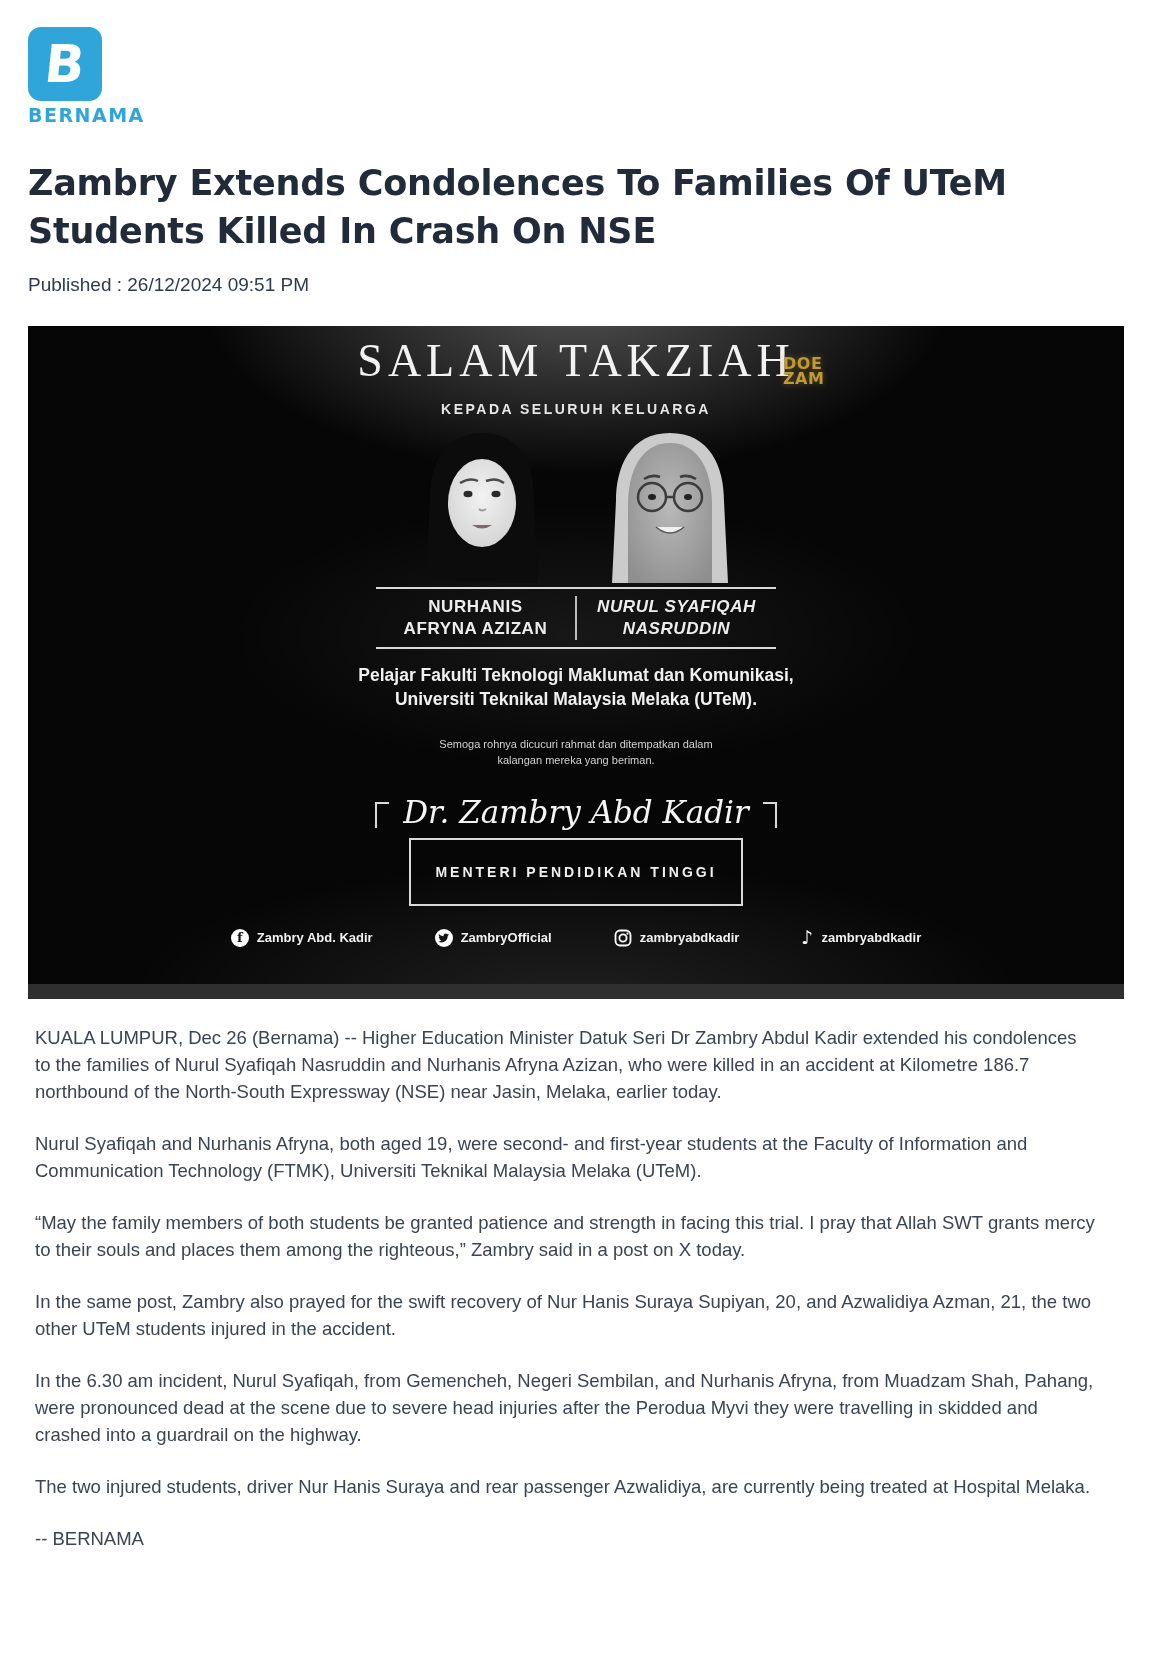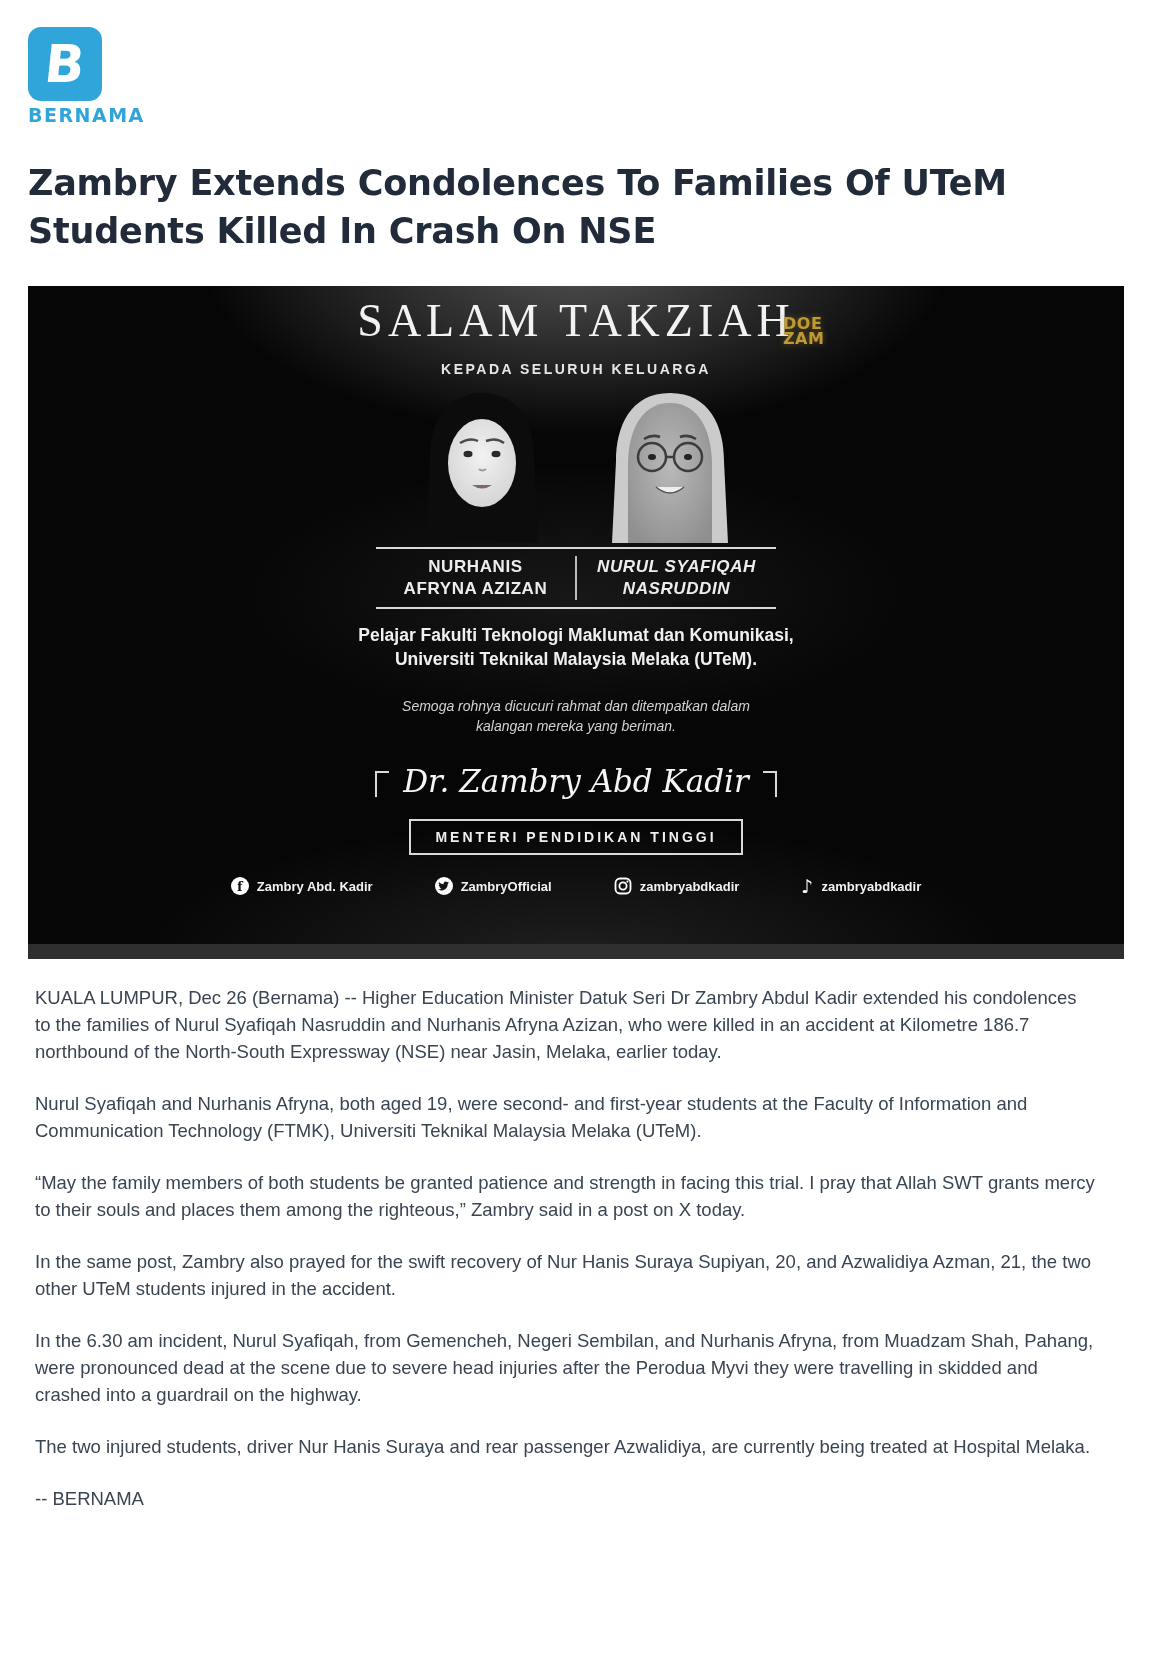--- a/index.html
+++ b/index.html
@@ -42,30 +42,30 @@
   .portraits { margin-top:14px; display:flex; justify-content:center; gap:56px; height:152px; }
   .portrait { width:132px; height:152px; }
 
   .names-row { width:400px; margin:4px auto 0 auto; display:flex;
     border-top:2px solid #d9d9d9; border-bottom:2px solid #d9d9d9; padding:7px 0; }
   .name-col { flex:1; font-weight:bold; font-size:17px; line-height:1.3;
     letter-spacing:0.6px; color:#ededed; }
   .name-col + .name-col { border-left:2px solid #bdbdbd;font-style:italic; }
 
   .faculty { margin-top:15px; font-weight:bold; font-size:17.5px; line-height:1.35; color:#f0f0f0; }
-  .prayer { margin-top:26px; font-style:italic; font-size:14px; line-height:1.4; color:#d2d2d2; }
+  .prayer { margin-top:26px; font-size:11px; line-height:1.4; color:#d2d2d2; }
 
   .sig-row { margin-top:26px; display:flex; align-items:flex-end; justify-content:center; gap:14px; }
   .sig-row::before, .sig-row::after { content:""; width:12px; height:24px; margin-bottom:2px; }
   .sig-row::before { border-left:2px solid #d9d9d9; border-top:2px solid #d9d9d9; }
   .sig-row::after  { border-right:2px solid #d9d9d9; border-top:2px solid #d9d9d9; }
   .signature { font-family:"DejaVu Serif","Liberation Serif",serif; font-style:italic;
     font-size:31px; color:#f5f5f5; }
-  .sig-box { display:inline-block; margin-top:20px; border:2px solid #d9d9d9;
-    padding:8px 24px; font-weight:bold; font-size:14px; letter-spacing:3px; color:#efefef; }
+  .sig-box { display:inline-block; margin-top:8px; border:2px solid #d9d9d9;
+    padding:24px 24px; font-weight:bold; font-size:14px; letter-spacing:3px; color:#efefef; }
 
   .socials { margin-top:22px; display:flex; justify-content:center; gap:62px; align-items:center; }
   .social { display:flex; align-items:center; gap:8px; }
   .social-label { font-weight:bold; font-size:13px; color:#f2f2f2; }
   .icn-circle { width:18px; height:18px; border-radius:50%; background:#fff; color:#111;
     display:flex; align-items:center; justify-content:center; font-weight:bold; font-size:13px;
     font-family:"DejaVu Serif",serif; }
   .icn-svg { width:18px; height:18px; display:block; }
   .icn-note { color:#fff; font-size:19px; line-height:1; font-family:"DejaVu Sans",sans-serif; }
 
@@ -80,20 +80,21 @@
 <div class="page">
 
   <div class="brand">
     <div class="logo-box">
       <span class="logo-b">B</span>
     </div>
     <div class="brand-label">BERNAMA</div>
   </div>
 
   <h1 class="headline">Zambry Extends Condolences To Families Of UTeM Students Killed In Crash On NSE</h1>
+  <div class="published">Published : 26/12/2024 09:51 PM</div>
 
   <figure class="poster">
     <div class="watermark">
       <div>DOE</div>
       <div>ZAM</div>
     </div>
 
     <div class="salam">SALAM TAKZIAH</div>
     <div class="kepada">KEPADA SELURUH KELUARGA</div>
 

